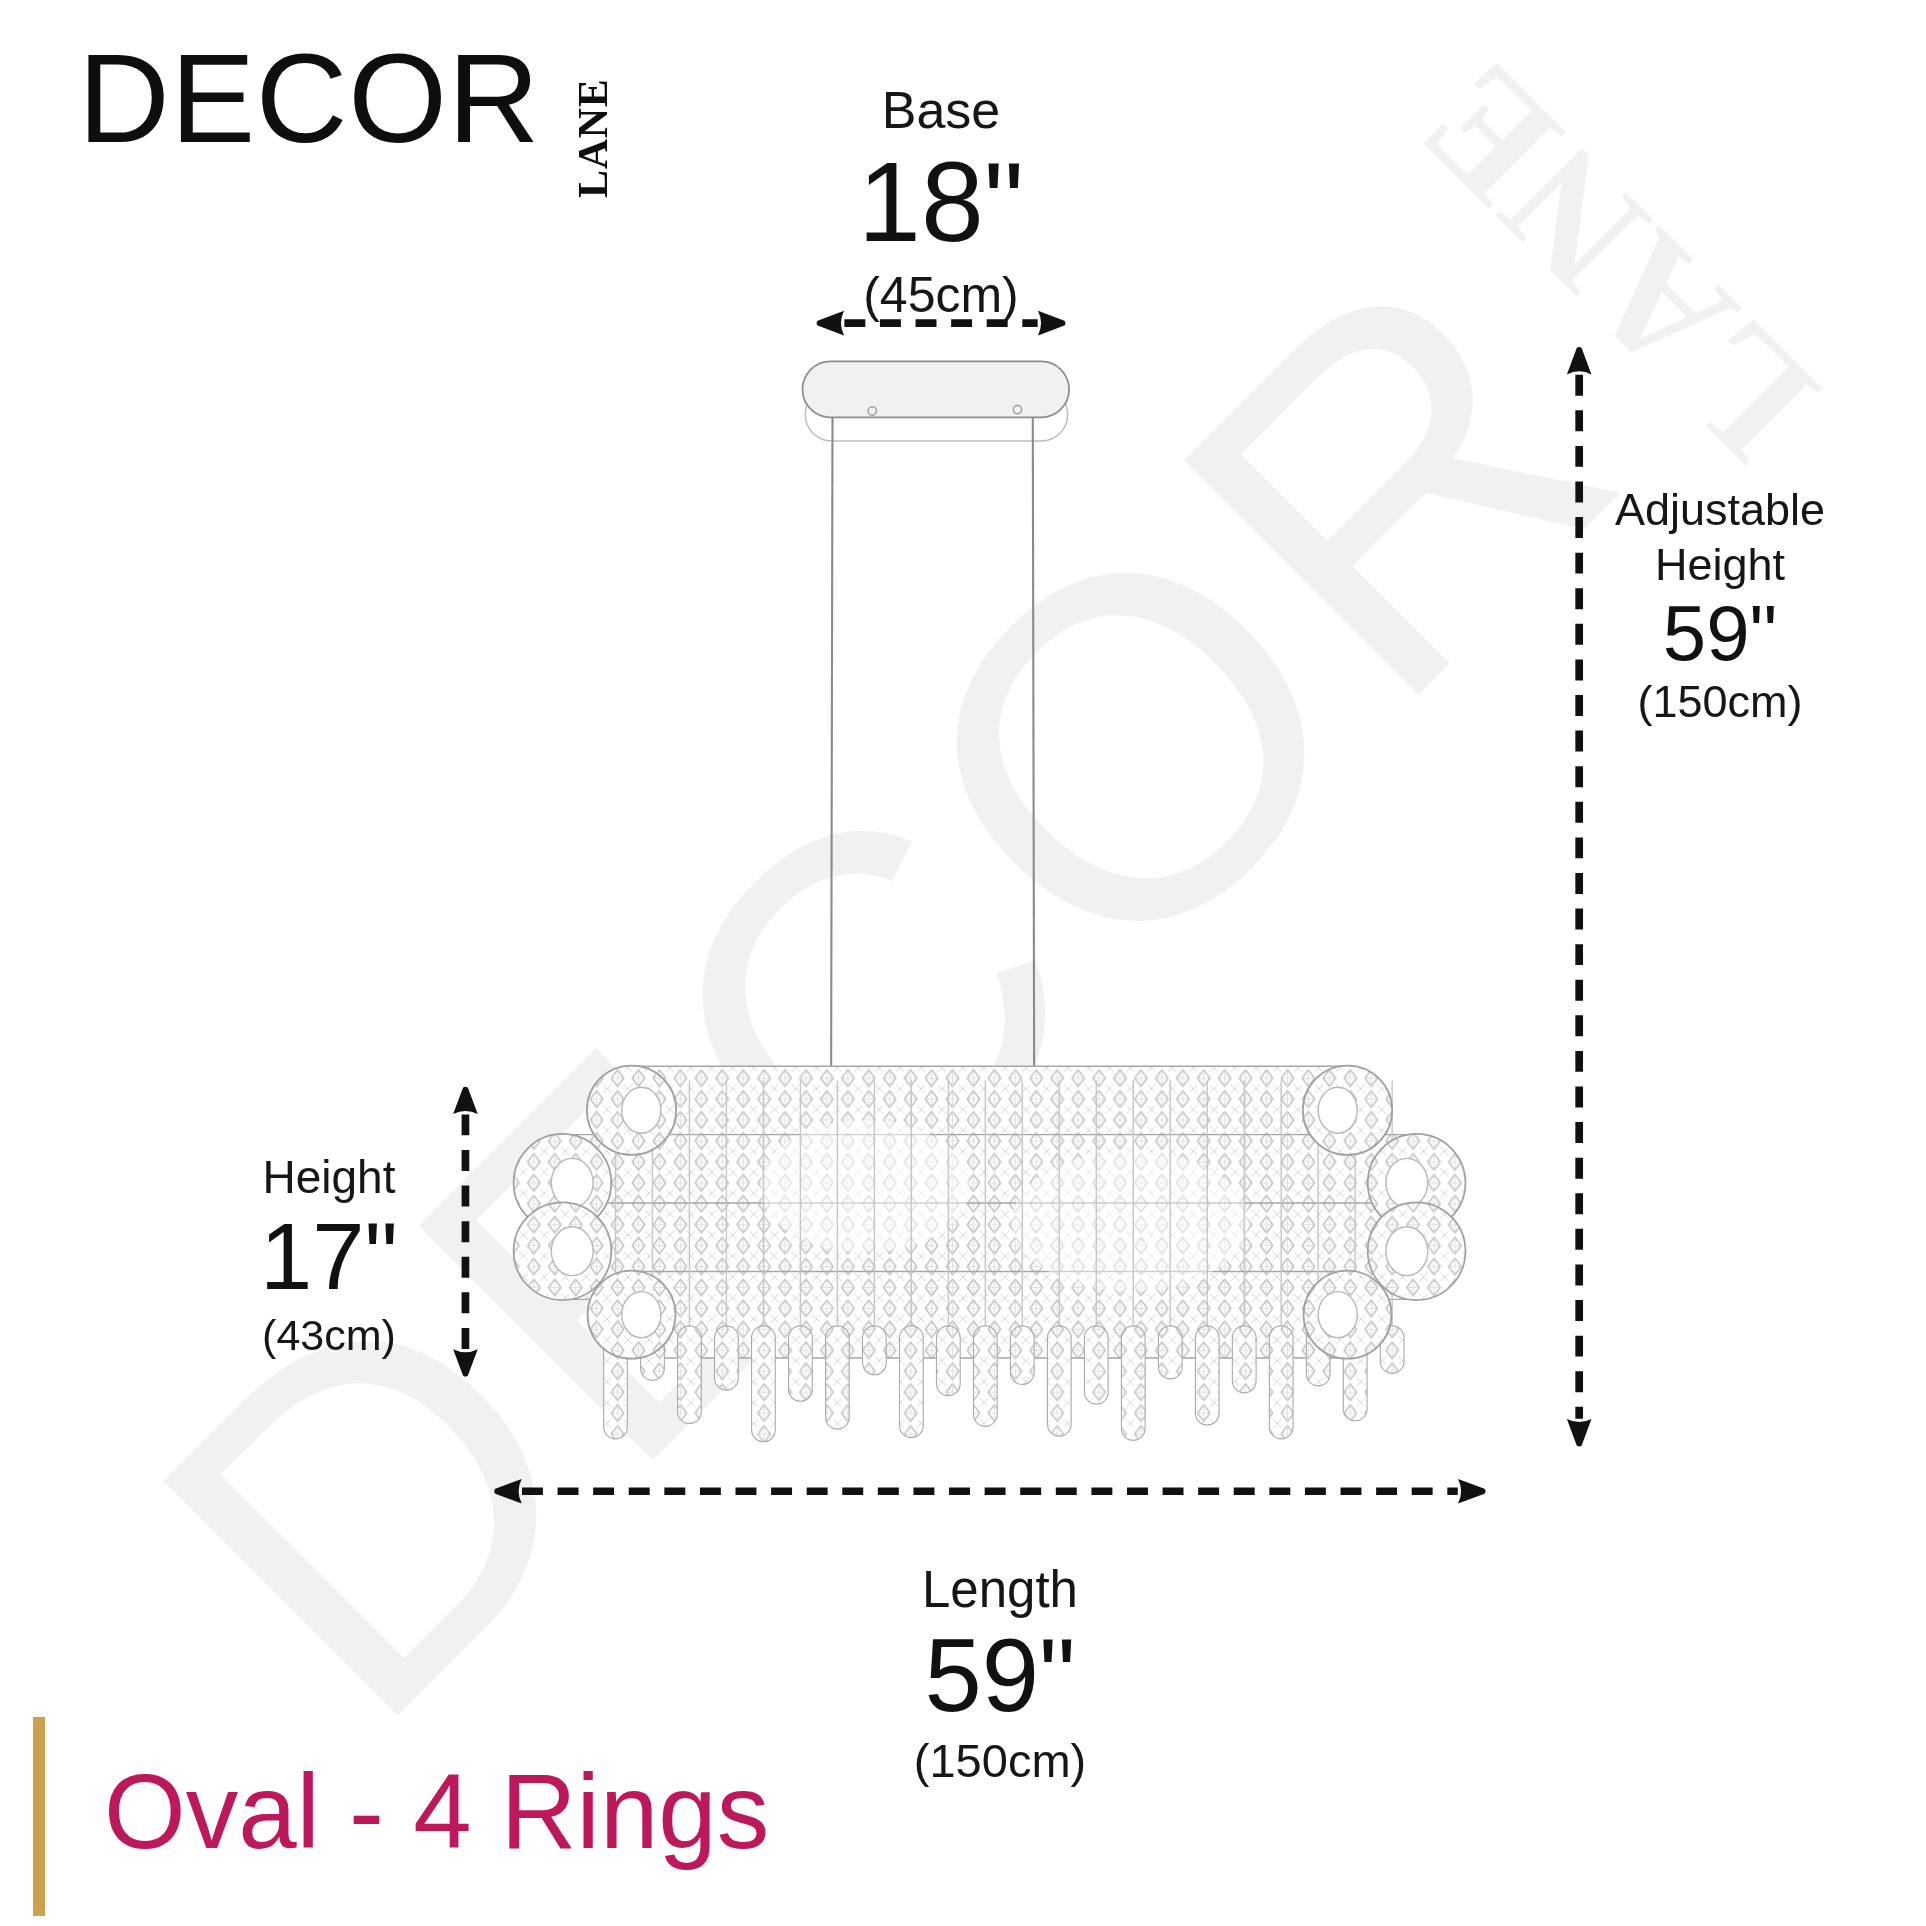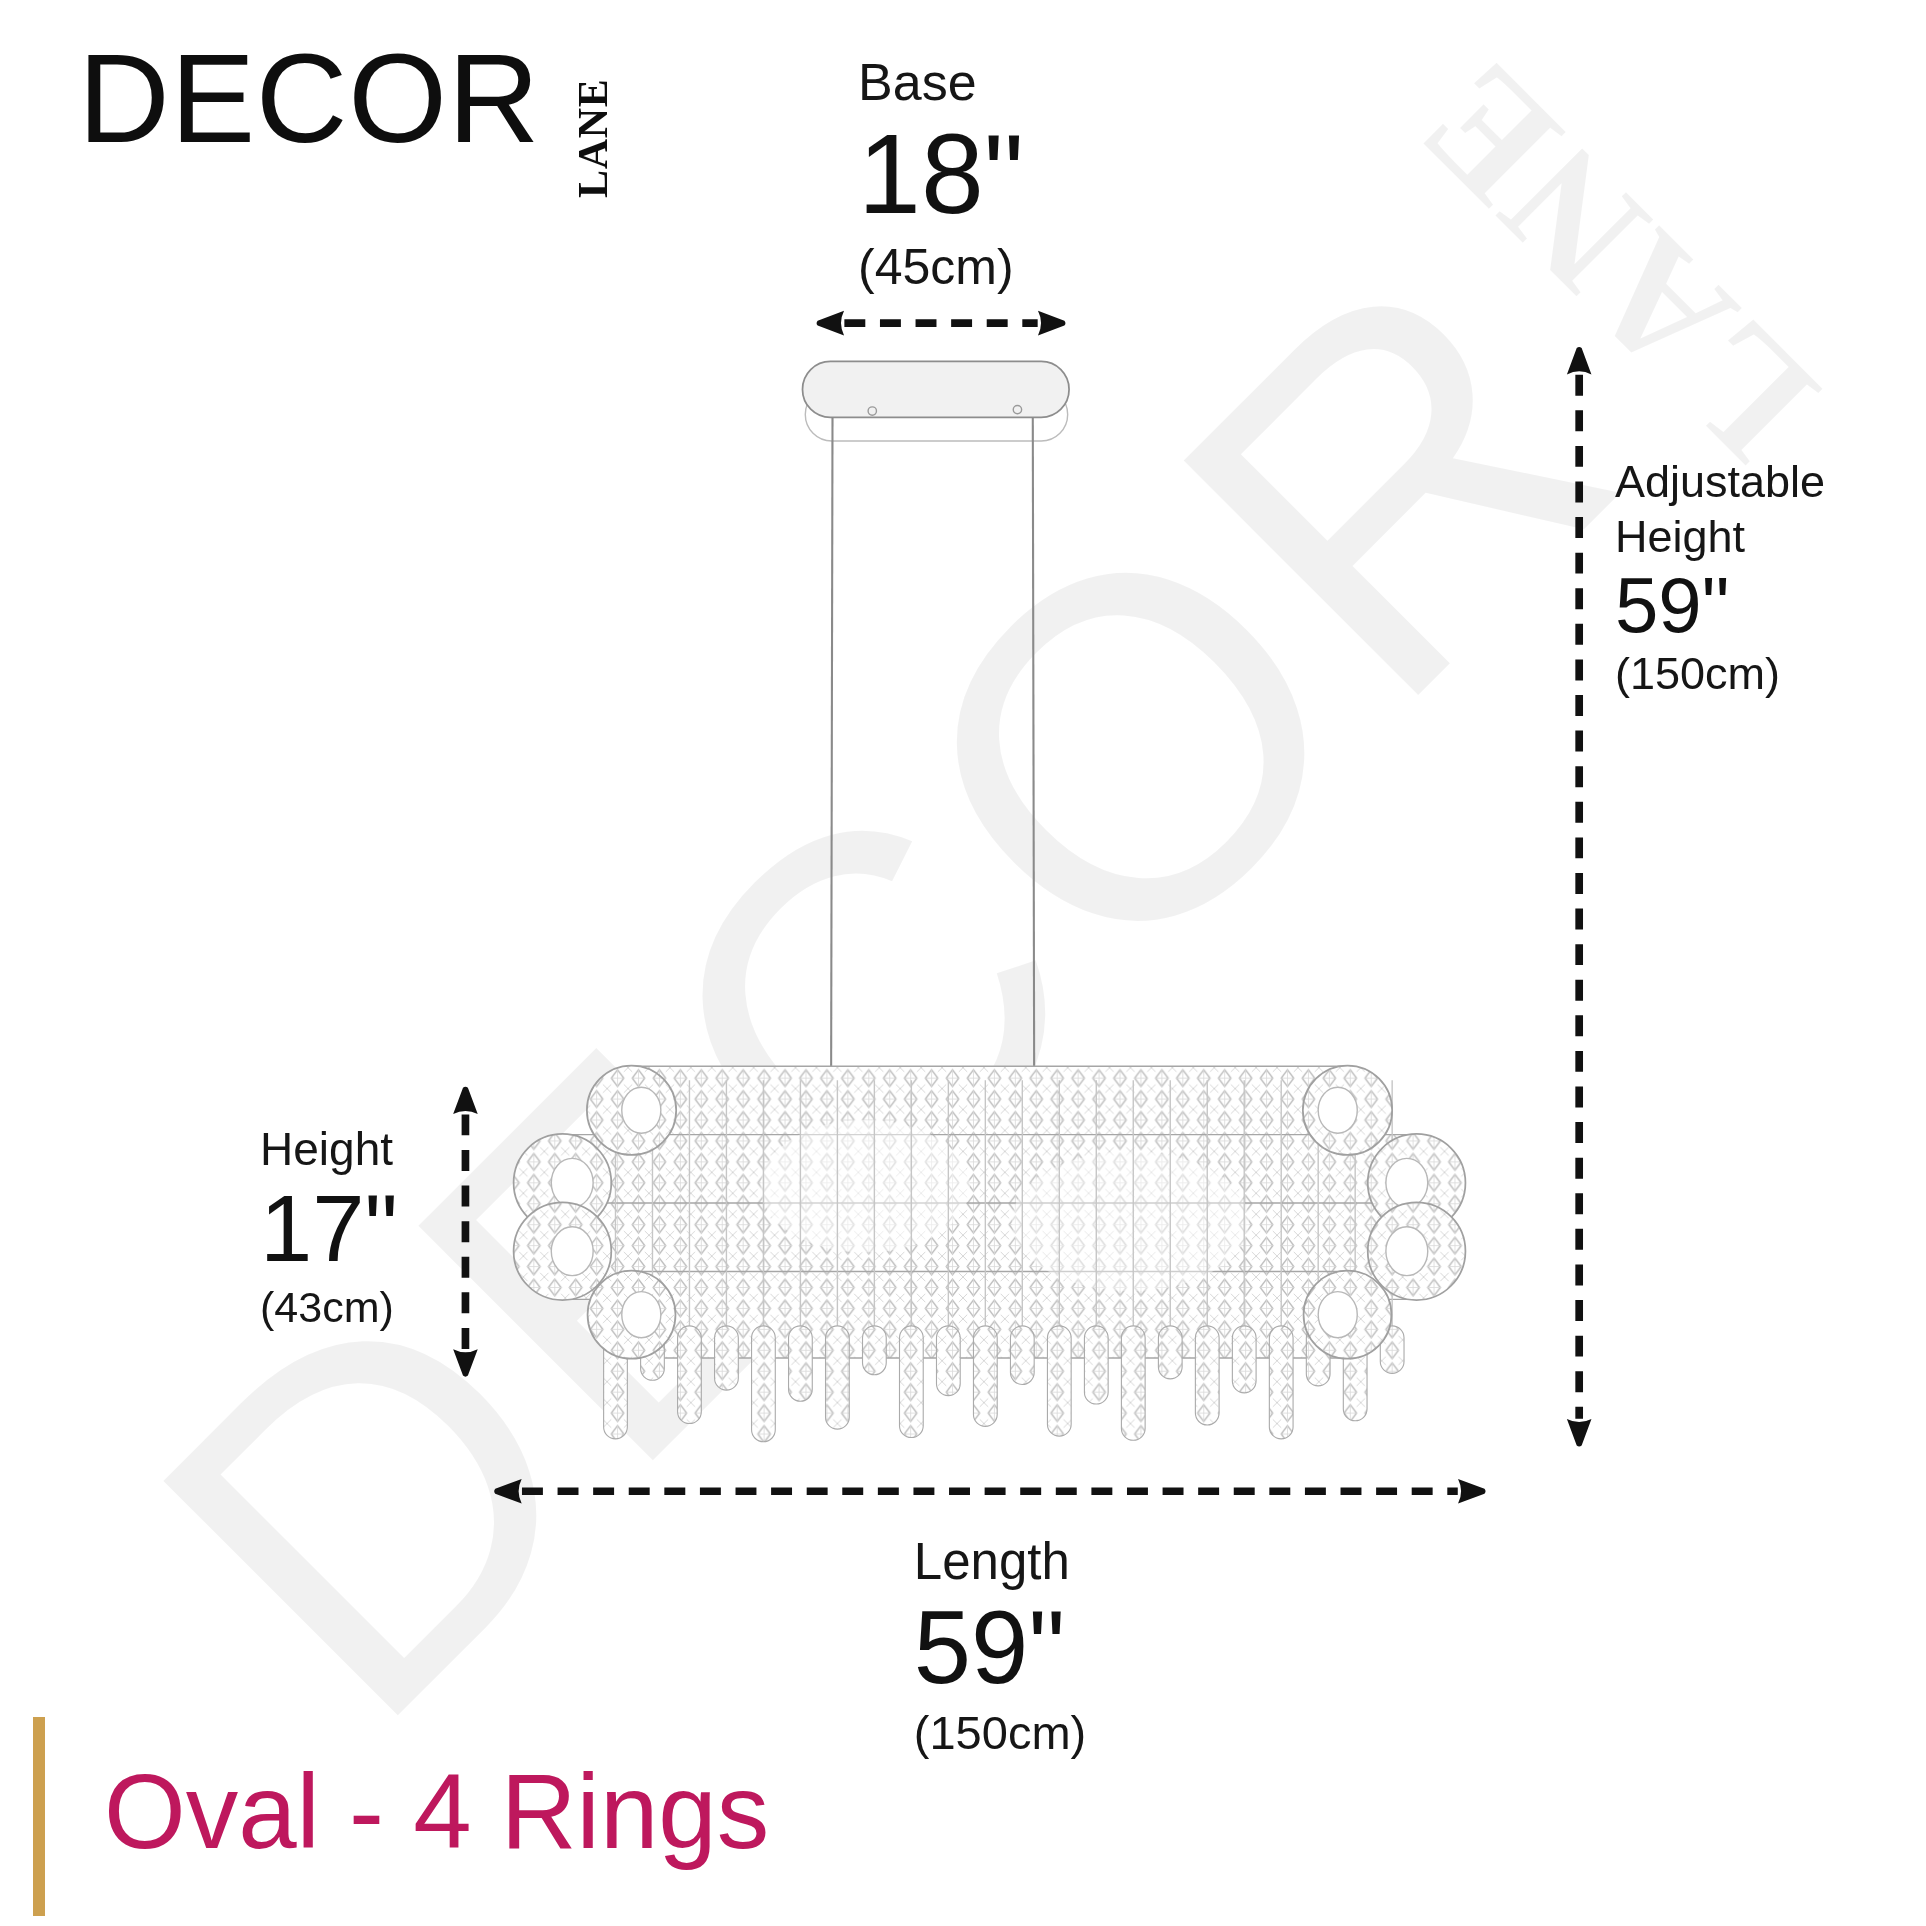--- a/index.html
+++ b/index.html
@@ -25,21 +25,21 @@
   .logo{position:absolute;left:78px;top:35px;z-index:3;}
   .logo-decor{
     font-size:127px;font-weight:300;letter-spacing:0.7px;line-height:1;color:#0e0e0e;
   }
   .logo-lane{
     position:absolute;left:494px;top:163px;transform:rotate(-90deg);transform-origin:0 0;
     font-family:"Liberation Serif", serif;font-weight:700;font-size:42px;
     letter-spacing:0.7px;line-height:1;color:#0e0e0e;white-space:nowrap;
   }
   
-  .dim{position:absolute;z-index:2;text-align:left;transform:translateX(-50%);}
+  .dim{position:absolute;z-index:2;text-align:center;transform:translateX(-50%);margin-top:28px;}
   .dim .label{display:block;color:#161616;}
   .dim .in{display:block;color:#111;}
   .dim .cm{display:block;color:#161616;}
   .dim-base{left:941px;top:50px;}
   .dim-base .label{font-size:52px;line-height:1.25;}
   .dim-base .in{font-size:113px;line-height:1.05;}
   .dim-base .cm{font-size:50px;line-height:1.35;}
   .dim-adj{left:1720px;top:455px;}
   .dim-adj .label{font-size:45px;line-height:1.22;}
   .dim-adj .in{font-size:78px;line-height:1.05;}

